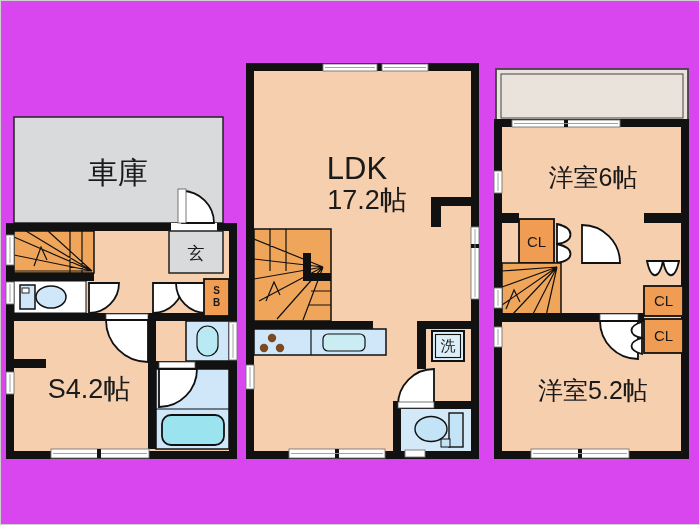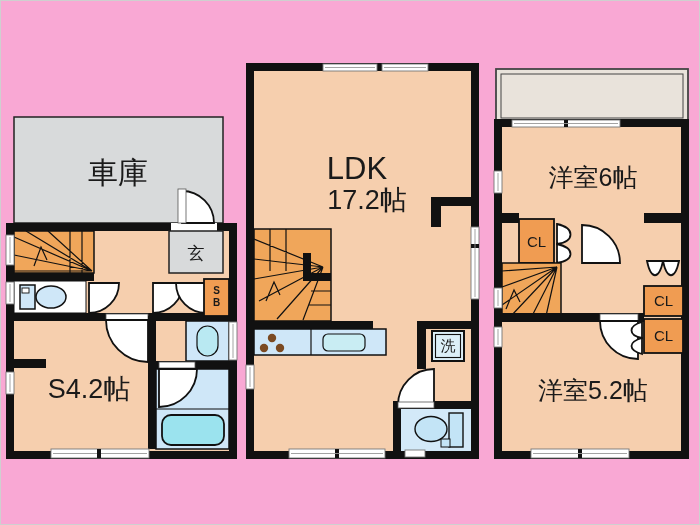--- a/index.html
+++ b/index.html
@@ -1,16 +1,16 @@
 <!DOCTYPE html>
 <html><head>
 <meta charset="utf-8">
 <style>
   html,body{margin:0;padding:0;background:#fff;}
-  #stage{position:relative;width:700px;height:525px;background:#f9a8d4;
+  #stage{position:relative;width:700px;height:525px;background:#d946ef;
          border:1px solid #cfcfcf;box-sizing:border-box;overflow:hidden;
          font-family:"Liberation Sans","DejaVu Sans",sans-serif;}
   svg{position:absolute;left:0;top:0;}
   .wall   {fill:#111111;}
   .floor  {fill:#F6CFAE;}
   .stairs {fill:#F0A65A;stroke:#111;stroke-width:1.5;}
   .closet {fill:#F09C52;stroke:#111;stroke-width:1.8;}
   .gray   {fill:#D8DADB;stroke:#222;stroke-width:1.5;}
   .balcony{fill:#E9E3DB;stroke:#444;stroke-width:1.8;}
   .fix    {fill:#CFE7F8;stroke:#111;stroke-width:1.5;}

